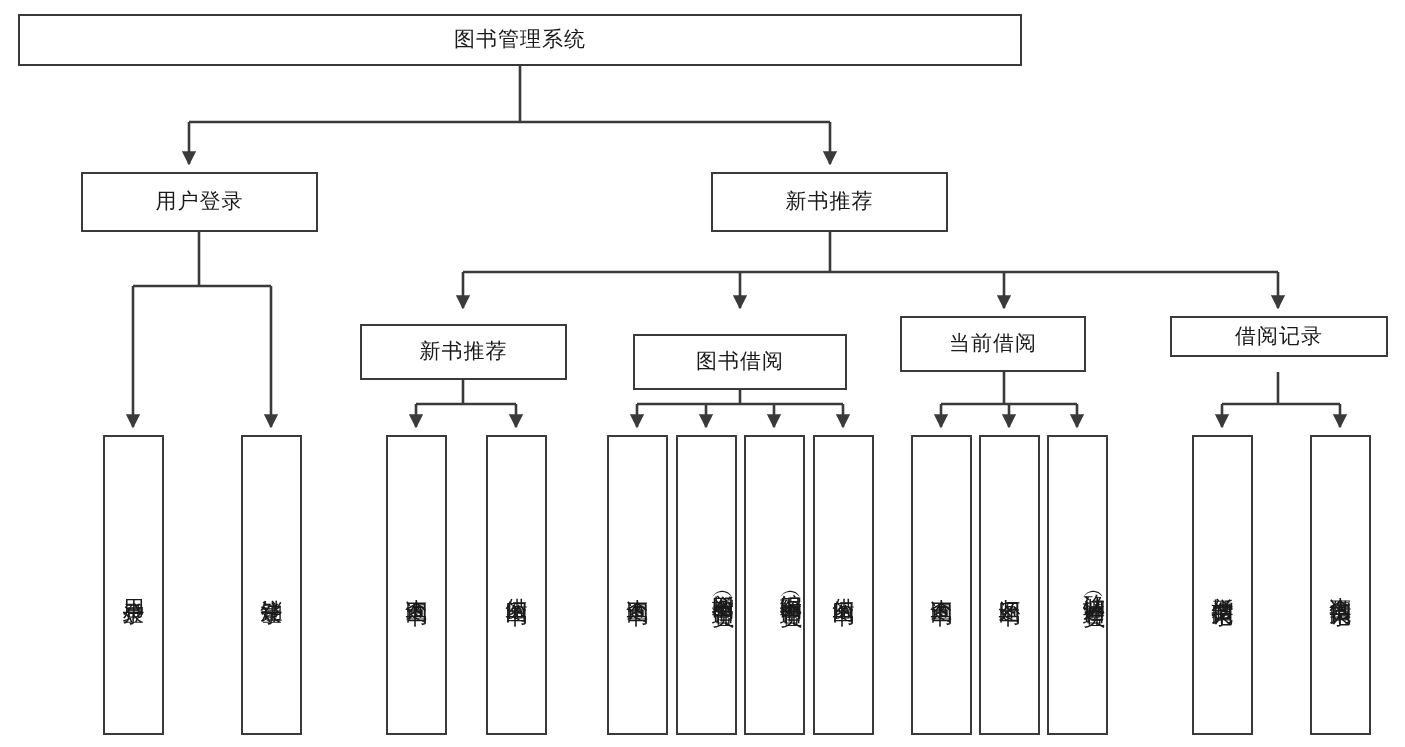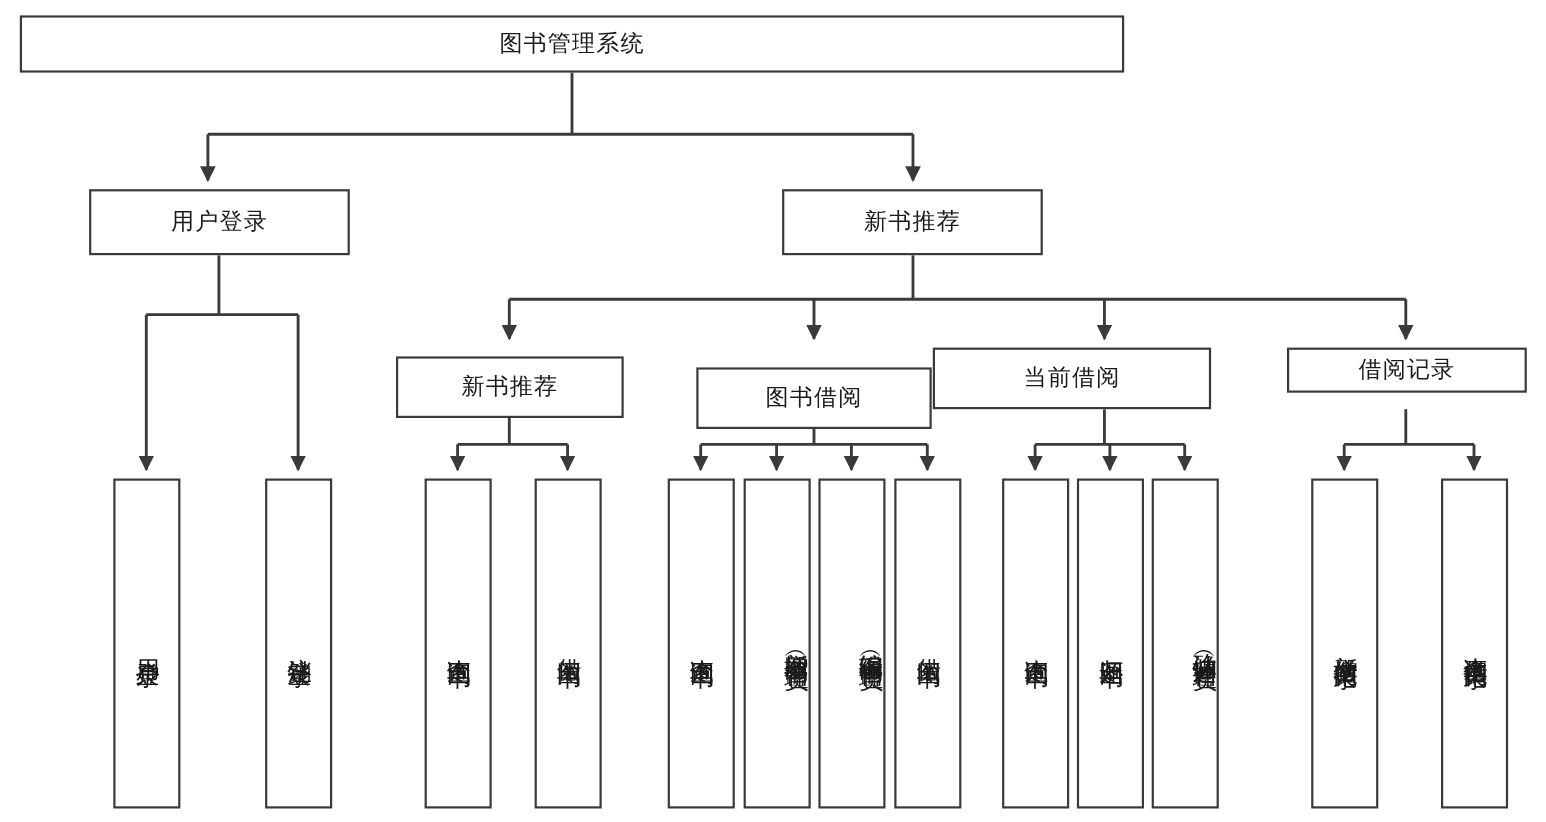--- a/index.html
+++ b/index.html
@@ -134,21 +134,21 @@
   <div class="node horiz" style="left:711px; top:172px; width:237px; height:60px;">
     <span>新书推荐</span>
   </div>
 
   <div class="node horiz" style="left:360px; top:324px; width:207px; height:56px;">
     <span>新书推荐</span>
   </div>
   <div class="node horiz" style="left:633px; top:316px; width:214px; height:56px;margin-top:18px;">
     <span>图书借阅</span>
   </div>
-  <div class="node horiz" style="left:848px; top:316px; width:253px; height:56px;">
+  <div class="node horiz" style="left:900px; top:316px; width:186px; height:56px;">
     <span>当前借阅</span>
   </div>
   <div class="node horiz" style="left:1170px; top:316px; width:218px; height:41px;">
     <span>借阅记录</span>
   </div>
 
   <div class="node vert" style="left:103px; top:435px; width:61px; height:300px;">
     <span class="vlabel">用户登录</span>
   </div>
   <div class="node vert" style="left:241px; top:435px; width:61px; height:300px;">

